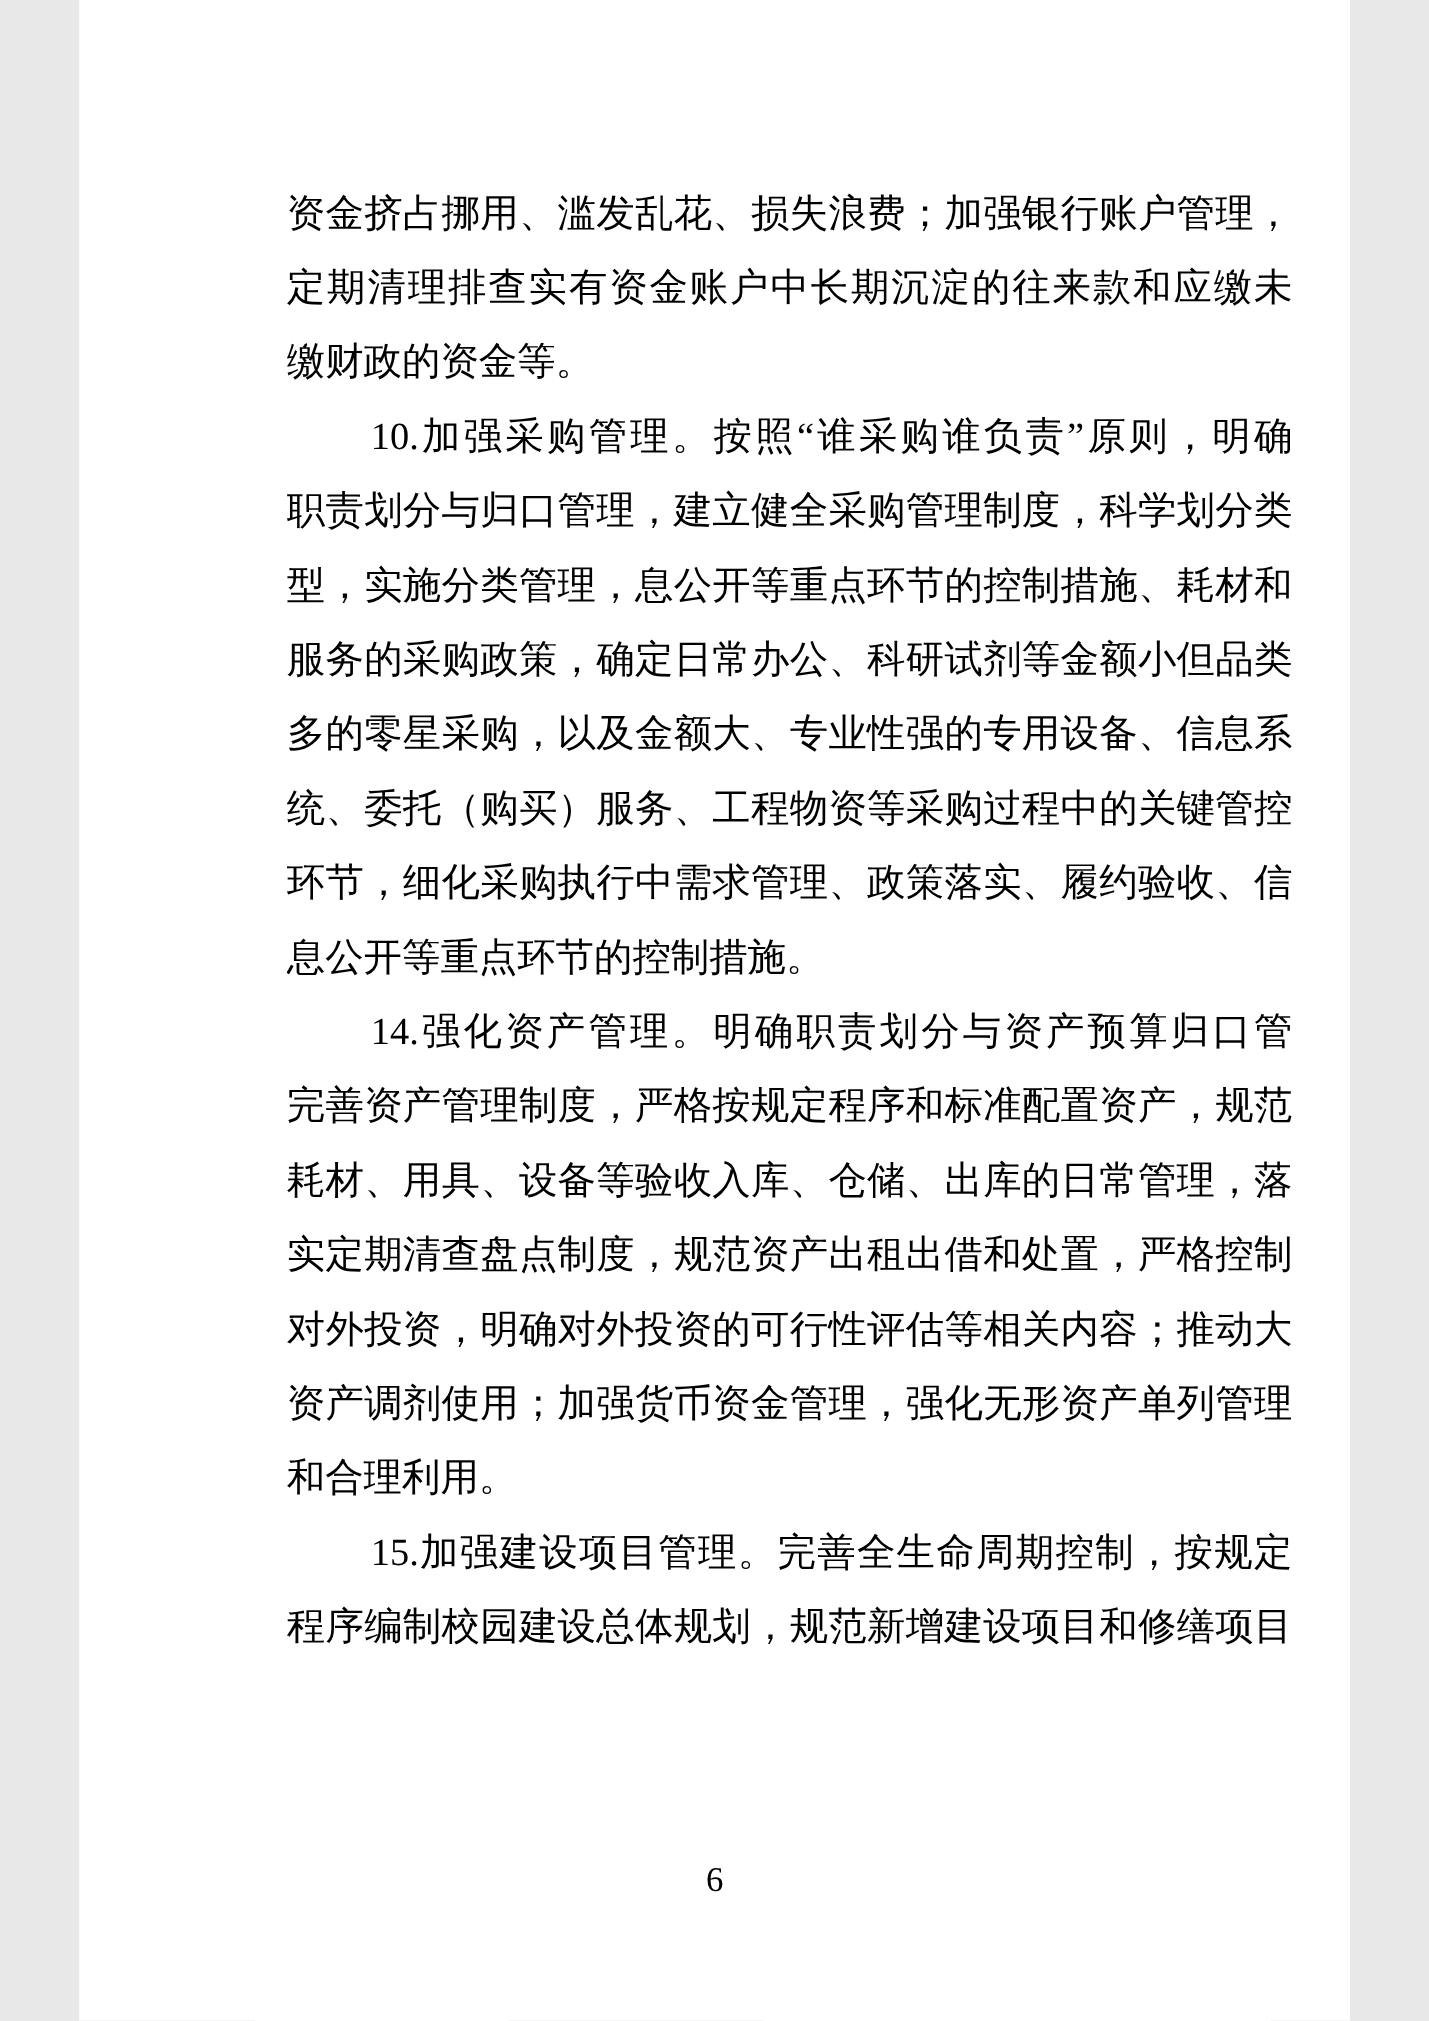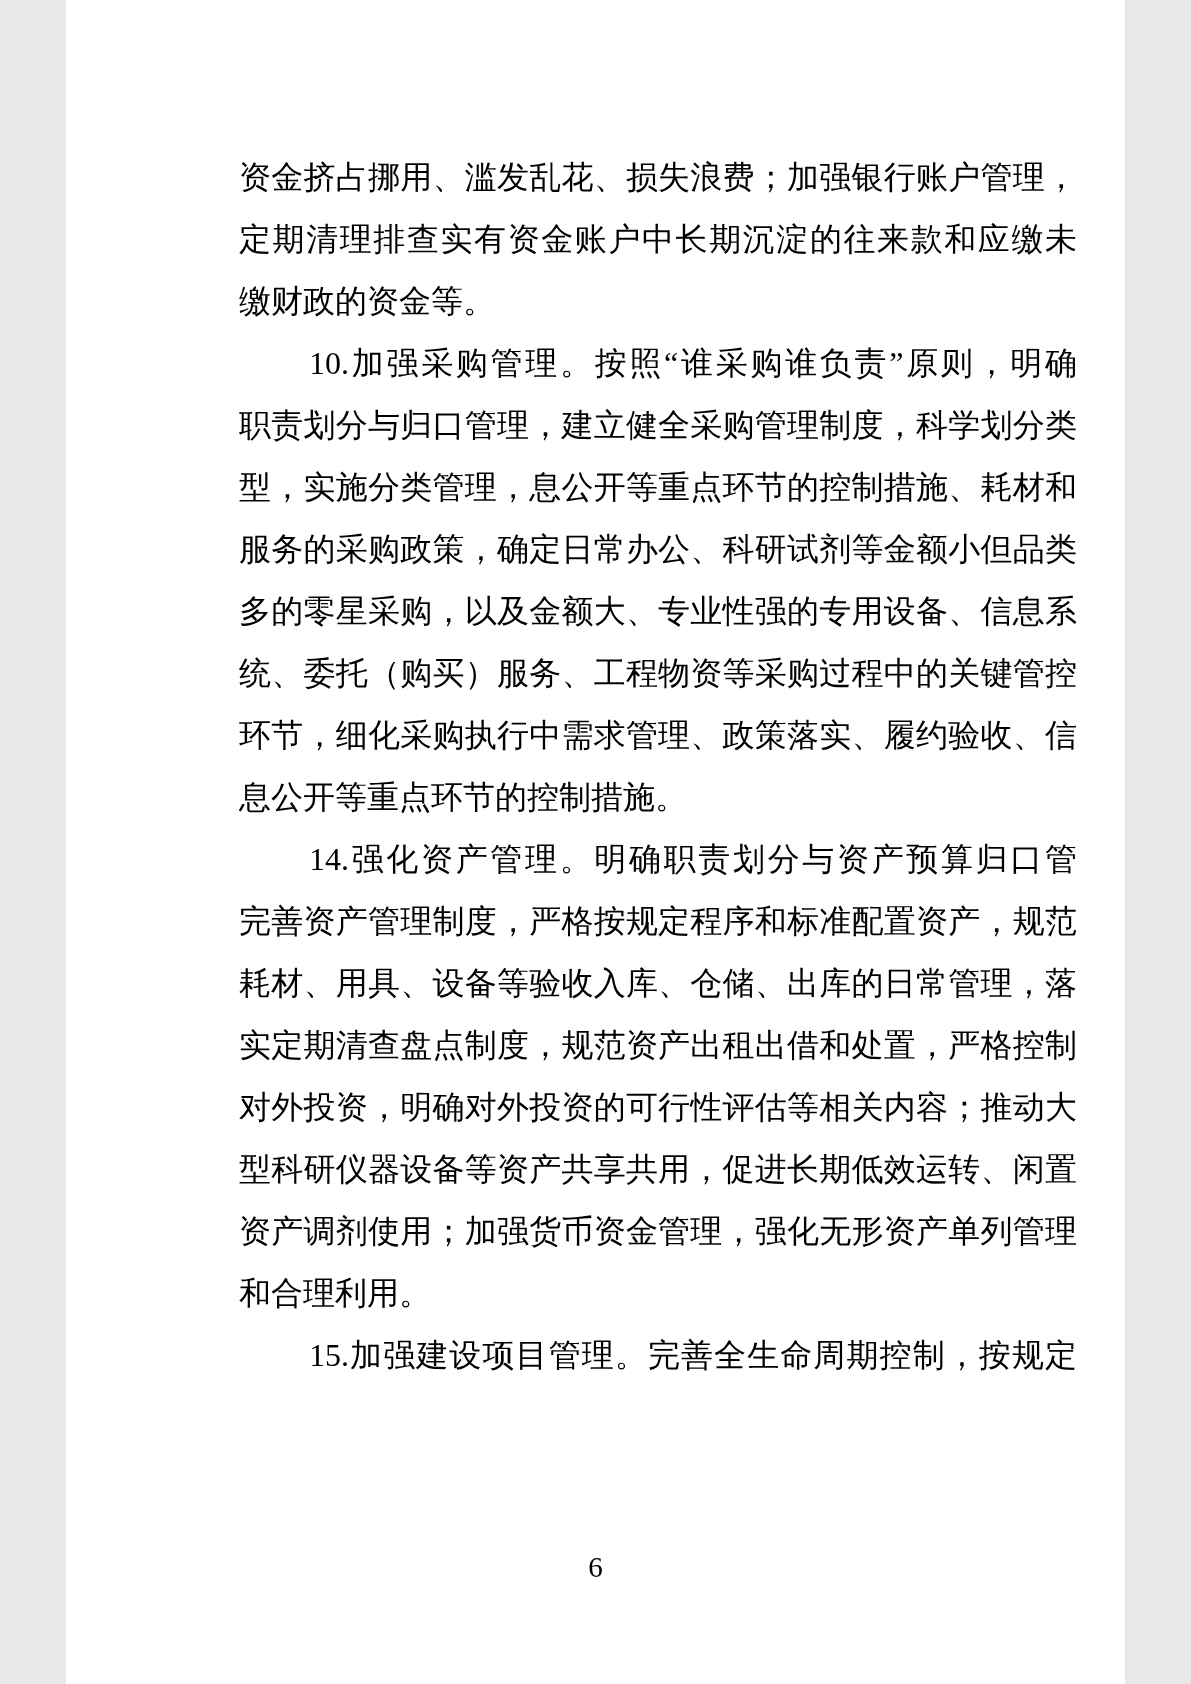--- a/index.html
+++ b/index.html
@@ -69,22 +69,22 @@
         <div class="line">统、委托（购买）服务、工程物资等采购过程中的关键管控</div>
         <div class="line">环节，细化采购执行中需求管理、政策落实、履约验收、信</div>
         <div class="line endline">息公开等重点环节的控制措施。</div>
       </div>
       <div class="para">
         <div class="line indent">14.强化资产管理。明确职责划分与资产预算归口管理，</div>
         <div class="line">完善资产管理制度，严格按规定程序和标准配置资产，规范</div>
         <div class="line">耗材、用具、设备等验收入库、仓储、出库的日常管理，落</div>
         <div class="line">实定期清查盘点制度，规范资产出租出借和处置，严格控制</div>
         <div class="line">对外投资，明确对外投资的可行性评估等相关内容；推动大</div>
-        <div class="line">型科研仪器设备等资产共享共用，促进长期低效运转、闲置</div>
         <div class="line">资产调剂使用；加强货币资金管理，强化无形资产单列管理</div>
         <div class="line endline">和合理利用。</div>
       </div>
       <div class="para">
         <div class="line indent">15.加强建设项目管理。完善全生命周期控制，按规定</div>
+        <div class="line">程序编制校园建设总体规划，规范新增建设项目和修缮项目</div>
       </div>
     </div>
   <div class="page-number">6</div>
 </div>
 
 </body></html>

